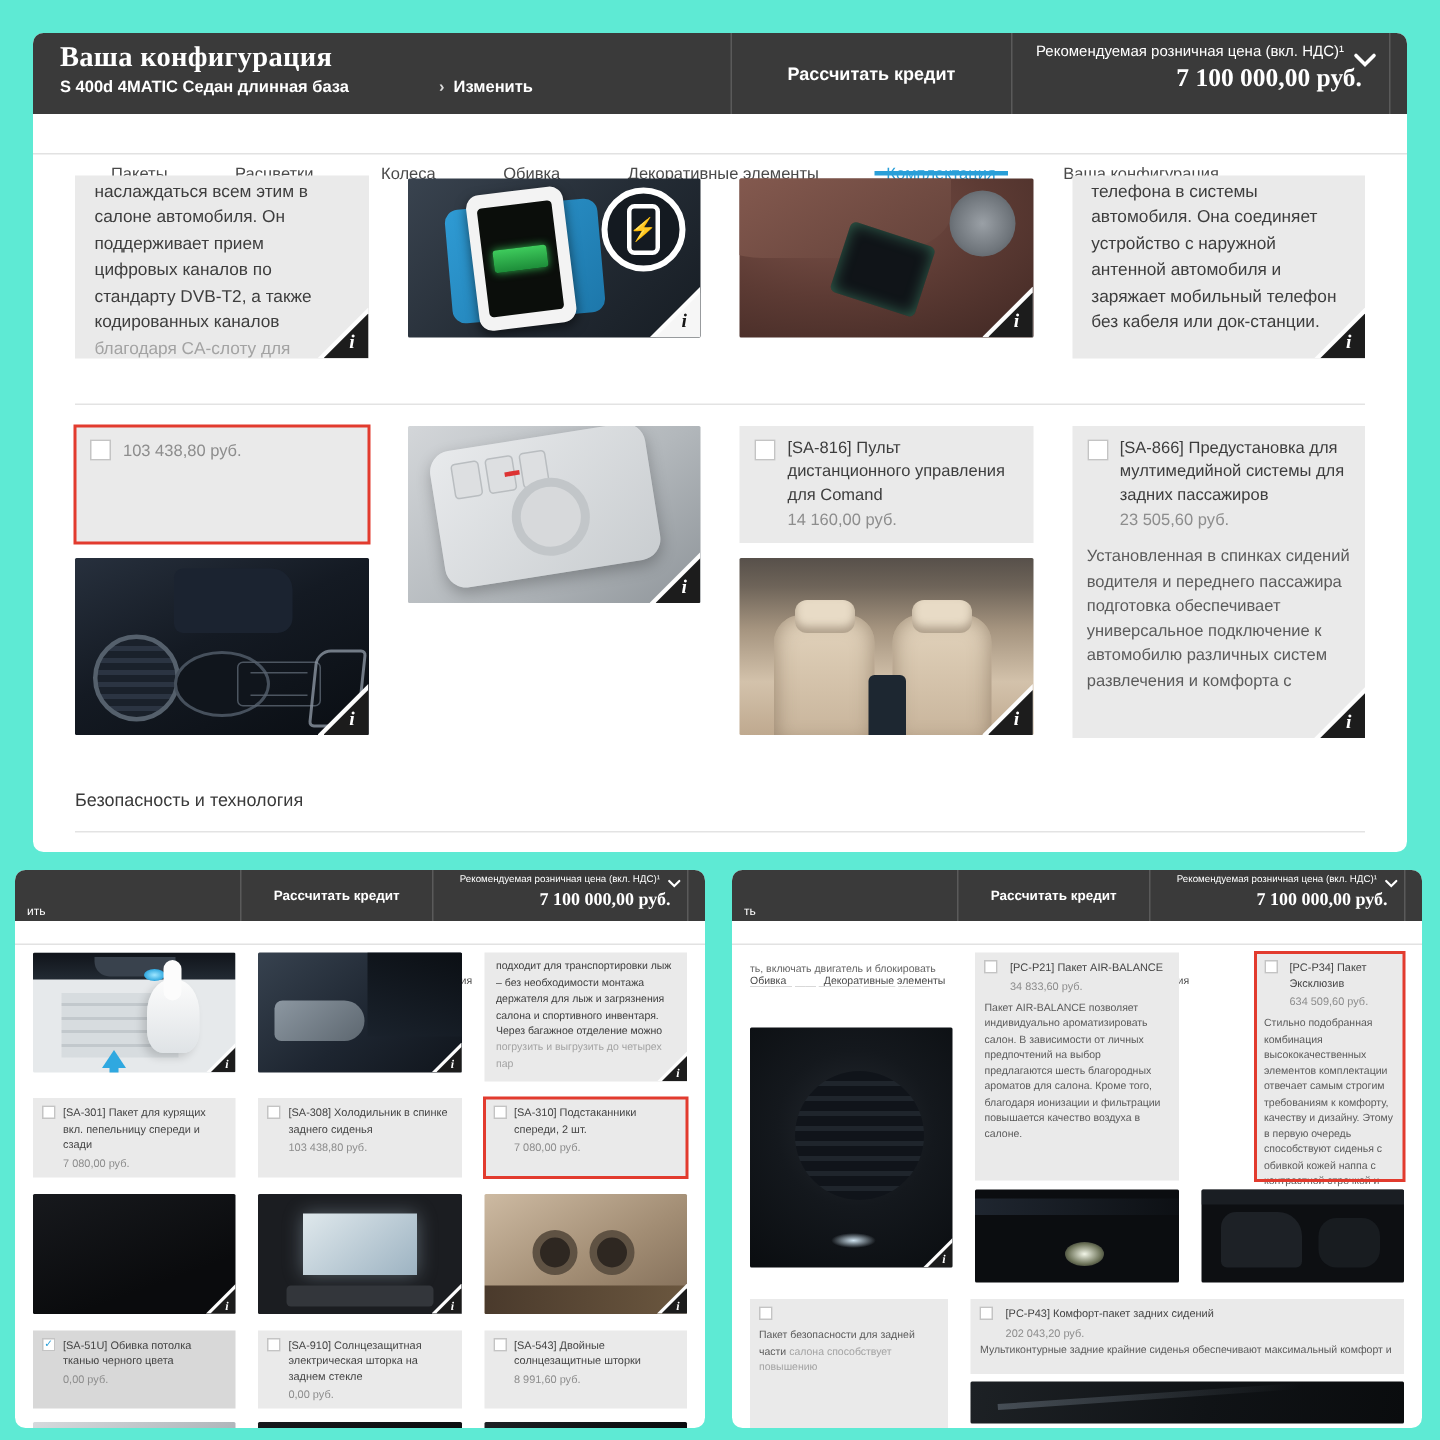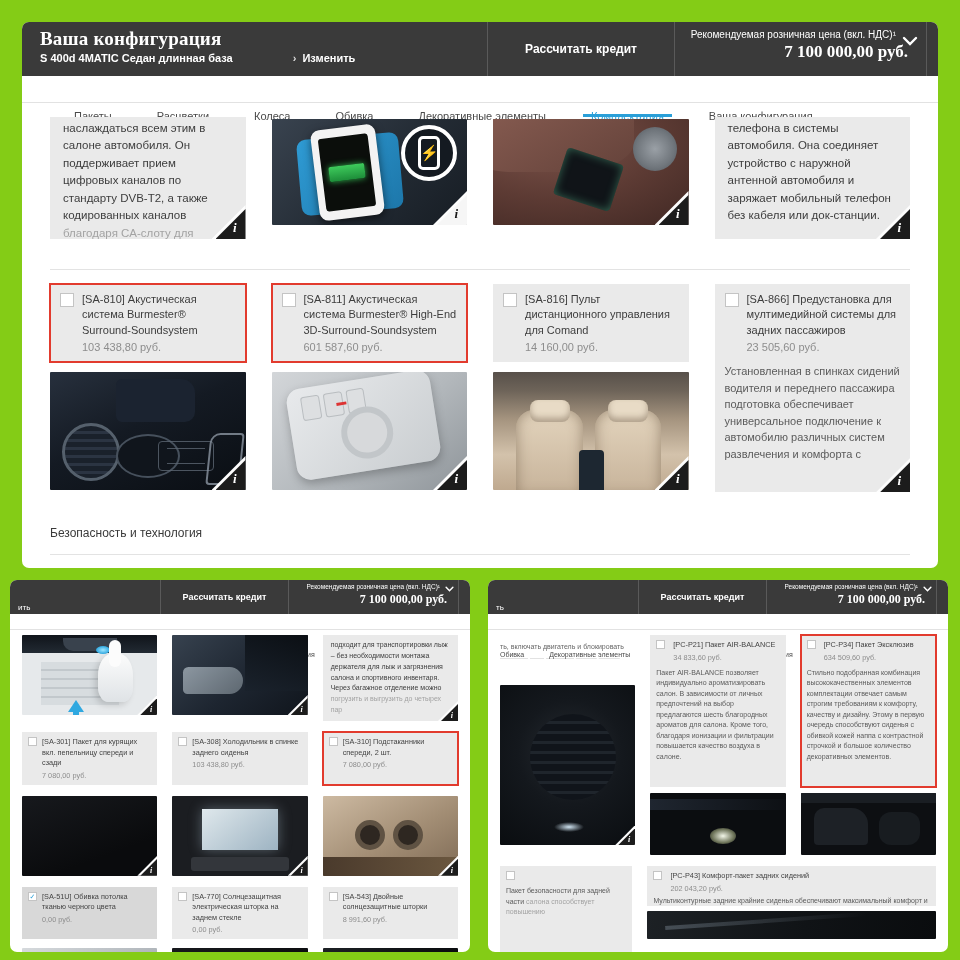--- a/index.html
+++ b/index.html
@@ -1,17 +1,17 @@
 <!DOCTYPE html>
 <html><head>
 <meta charset="utf-8">
 <style>
   html,body{margin:0;padding:0;background:#060606;}
   *{box-sizing:border-box;font-family:"Liberation Sans",sans-serif;}
-  .stage{position:relative;width:960px;height:960px;background:#84cc16;overflow:hidden;}
+  .stage{position:relative;width:960px;height:960px;background:#5eead4;overflow:hidden;}
 
   .panel{position:absolute;background:#fff;border-radius:7px;overflow:hidden;}
   .main{left:22px;top:22px;width:916px;height:546px;}
   .sp{width:460px;height:372px;top:580px;}
   .sp.leftp{left:10px;}
   .sp.rightp{left:488px;}
 
   
   .hdr{background:#3a3a3a;display:flex;align-items:stretch;color:#fff;}
   .main .hdr{height:54px;}
@@ -263,44 +263,36 @@
         </div>
       </div>
 
       <hr class="divider">
 
       <div class="row row2">
         <div class="row2col">
           <div class="opt hl">
             <span class="cb"></span>
             <div>
-                <div class="opt-label">[SA-810] Акустическая система Burmester® Surround-Soundsystem</div>
             <div class="opt-price">103 438,80 руб.</div>
               </div>
           </div>
           <div class="img-card art-door">
             <div class="door-mirror"></div>
               <div class="vent"></div>
               <div class="door-spk"></div>
               <div class="seat-ctrl"></div>
               <div class="seat-outline"></div>
             <div class="icwrap">
                 <span class="tri"></span>
                 <span class="ig">i</span>
               </div>
           </div>
         </div>
         <div class="row2col">
-          <div class="opt hl">
-            <span class="cb"></span>
-            <div>
-                <div class="opt-label">[SA-811] Акустическая система Burmester® High-End 3D-Surround-Soundsystem</div>
-            <div class="opt-price">601 587,60 руб.</div>
-              </div>
-          </div>
           <div class="img-card art-console">
             <div class="cons-panel">
                 <div class="cons-btns">
                   <i></i>
                   <i></i>
                   <i></i>
                 </div>
                 <div class="cons-red"></div>
                 <div class="cons-grille"></div>
               </div>
@@ -462,21 +454,21 @@
         <div class="opt sel">
           <span class="cb">✓</span>
           <div>
               <div class="opt-label">[SA-51U] Обивка потолка тканью черного цвета</div>
           <div class="opt-price">0,00 руб.</div>
             </div>
         </div>
         <div class="opt">
           <span class="cb"></span>
           <div>
-              <div class="opt-label">[SA-770] Солнцезащитная электрическая шторка на заднем стекле</div>
+              <div class="opt-label">[SA-910] Солнцезащитная электрическая шторка на заднем стекле</div>
           <div class="opt-price">0,00 руб.</div>
             </div>
         </div>
         <div class="opt">
           <span class="cb"></span>
           <div>
               <div class="opt-label">[SA-543] Двойные солнцезащитные шторки</div>
           <div class="opt-price">8 991,60 руб.</div>
             </div>
         </div>
@@ -535,21 +527,21 @@
                 </div>
             </div>
             <div class="opt-desc">Пакет AIR-BALANCE позволяет индивидуально ароматизировать салон. В зависимости от личных предпочтений на выбор предлагаются шесть благородных ароматов для салона. Кроме того, благодаря ионизации и фильтрации повышается качество воздуха в салоне.</div>
           </div>
           <div class="img-card art-cab mt" style="height:62px;margin-top:6px;">
             <div class="cab-band"></div>
               <div class="cab-glow"></div>
           </div>
         </div>
         <div>
-          <div class="opt tall hl" style="height:152px;padding-bottom:6px;">
+          <div class="opt tall hl" style="height:152px;padding-bottom:6px;margin-left:36px;">
             <div class="opt-head">
               <span class="cb"></span>
               <div>
                   <div class="opt-label">[PC-P34] Пакет Эксклюзив</div>
               <div class="opt-price">634 509,60 руб.</div>
                 </div>
             </div>
             <div class="opt-desc">Стильно подобранная комбинация высококачественных элементов комплектации отвечает самым строгим требованиям к комфорту, качеству и дизайну. Этому в первую очередь способствуют сиденья с обивкой кожей наппа с контрастной строчкой и большое количество декоративных элементов.</div>
           </div>
           <div class="img-card art-seatd mt" style="height:62px;margin-top:6px;">
@@ -561,21 +553,21 @@
       </div>
 
       <div class="g2b mt">
         <div class="opt tall" style="height:86px;padding-bottom:4px;">
           <div class="opt-head">
             <span class="cb"></span>
           </div>
           <div class="opt-desc"><span>Пакет безопасности для задней части</span> <span class="fade">салона способствует повышению</span></div>
         </div>
         <div>
-          <div class="opt tall" style="height:40px;padding-bottom:4px;">
+          <div class="opt tall" style="height:50px;padding-bottom:4px;">
             <div class="opt-head">
               <span class="cb"></span>
               <div>
                   <div class="opt-label">[PC-P43] Комфорт-пакет задних сидений</div>
               <div class="opt-price">202 043,20 руб.</div>
                 </div>
             </div>
             <div class="opt-desc" style="margin-top:3px;">Мультиконтурные задние крайние сиденья обеспечивают максимальный комфорт и</div>
           </div>
           <div class="img-card art-strip" style="height:28px;margin-top:5px;">

